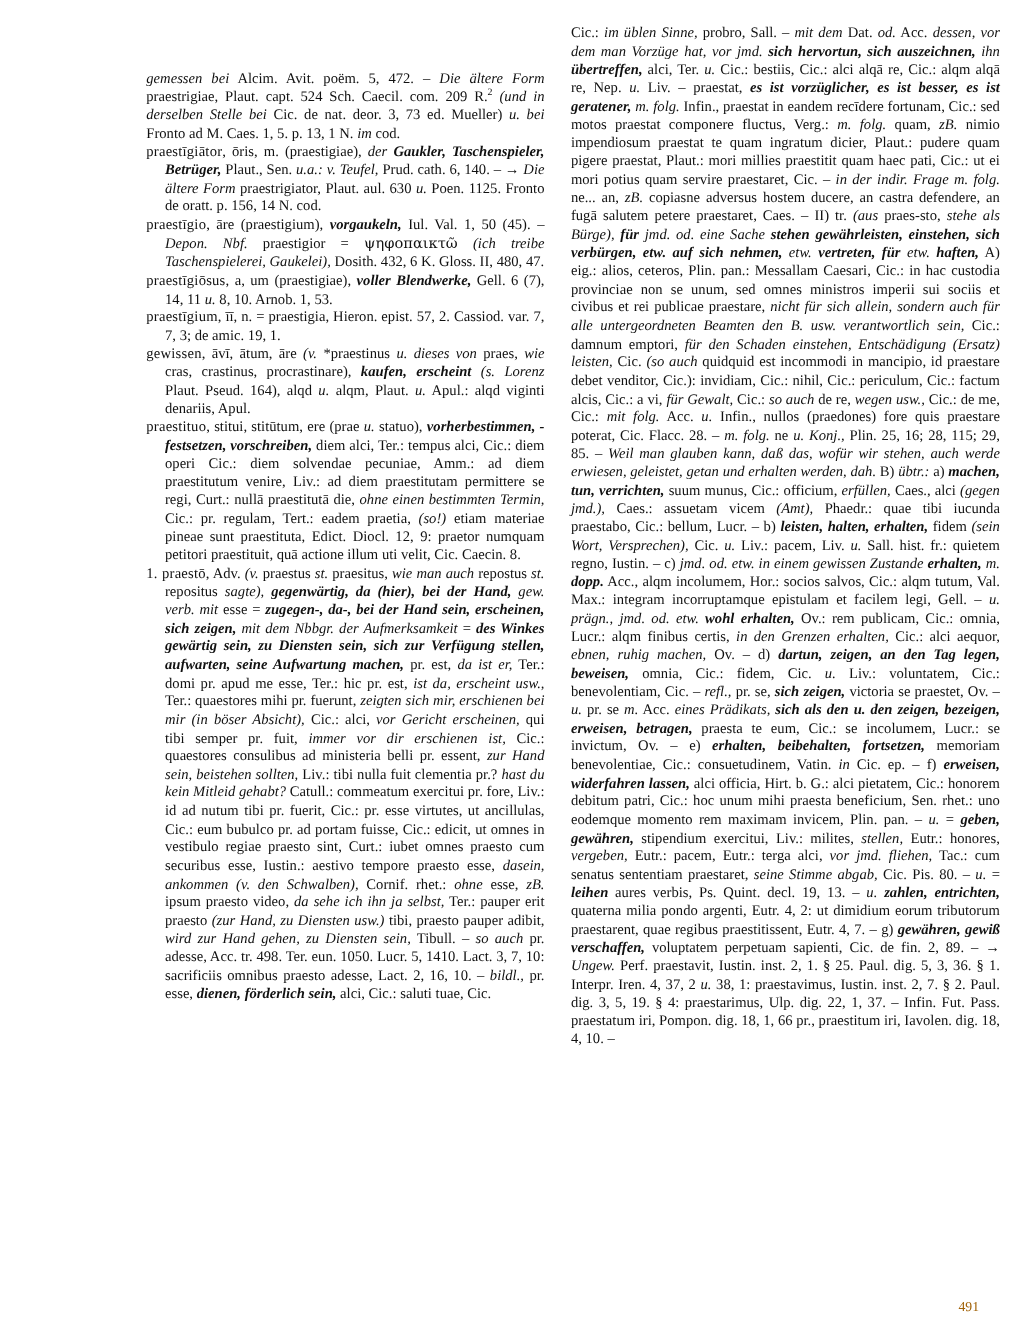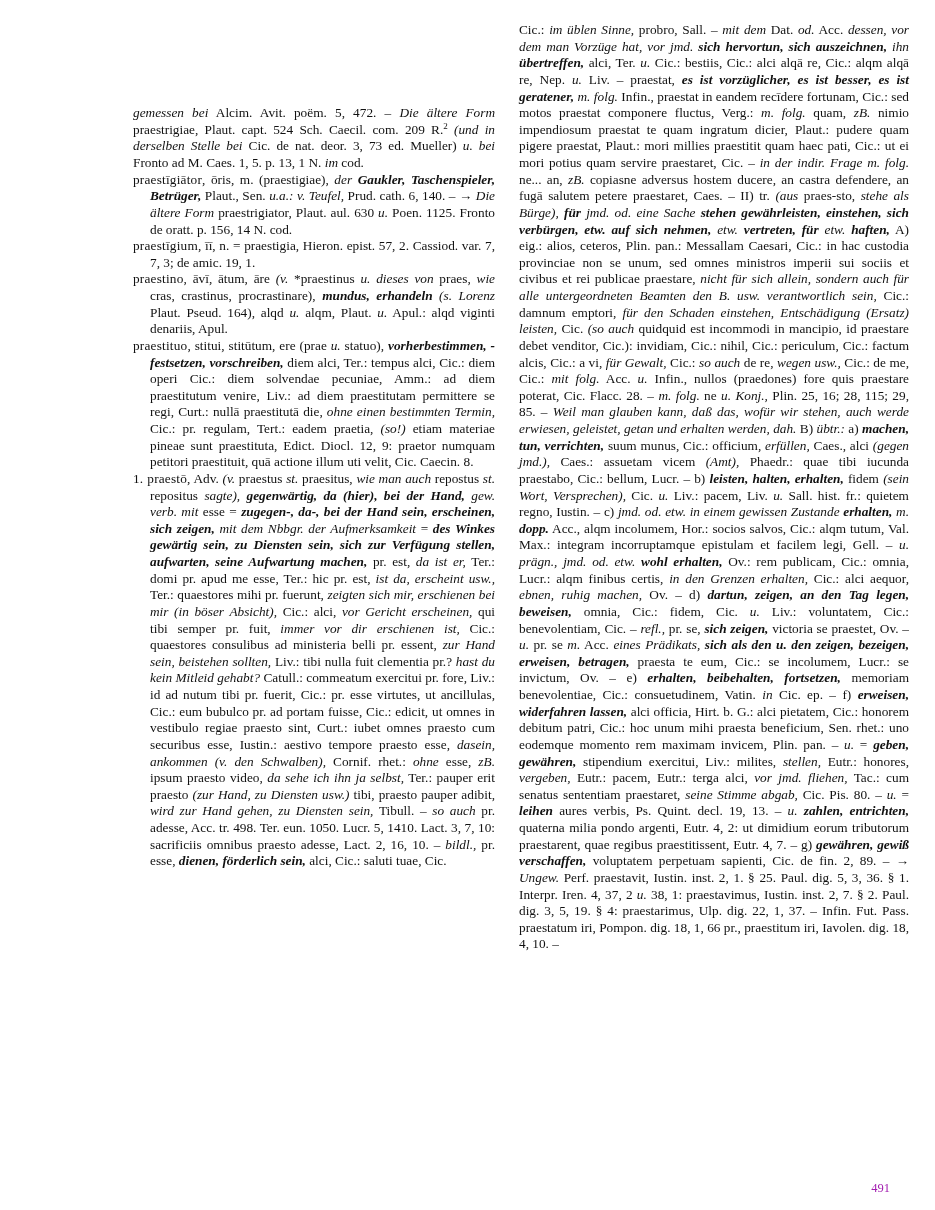--- a/index.html
+++ b/index.html
@@ -59,33 +59,35 @@
     letter-spacing: 0.2px;
   }
   .gk { font-family: "DejaVu Serif", serif; font-style: normal; }
   sup { font-size: 0.68em; vertical-align: super; line-height: 0; }
   .pagenum {
     position: absolute;
     right: 45px;
     bottom: 14px;
     font-size: 12.5px;
     font-family: "Liberation Serif", "DejaVu Serif", serif;
-    color: #a21caf;
+    color: #a16207;
   }
 </style>
 </head>
 <body>
 
 <div class="page">
   <div class="columns">
     <div class="col col-left" id="left-col">
         <p class="entry cont"><i>gemessen bei</i> Alcim. Avit. poëm. 5, 472. – <i>Die ältere Form</i> praestrigiae, Plaut. capt. 524 Sch. Caecil. com. 209 R.<sup>2</sup> <i>(und in derselben Stelle bei</i> Cic. de nat. deor. 3, 73 ed. Mueller) <i>u. bei</i> Fronto ad M. Caes. 1, 5. p. 13, 1 N. <i>im</i> cod.</p>
         <p class="entry hang"><b class="hw">praestīgiātor</b>, ōris, m. (praestigiae), <i>der</i> <span class="bi">Gaukler, Taschenspieler, Betrüger,</span> Plaut., Sen. <i>u.a.: v. Teufel,</i> Prud. cath. 6, 140. – <span class="arrow">→</span> <i>Die ältere Form</i> praestrigiator, Plaut. aul. 630 <i>u.</i> Poen. 1125. Fronto de oratt. p. 156, 14 N. cod.</p>
+        <p class="entry hang"><b class="hw">praestīgio</b>, āre (praestigium), <span class="bi">vorgaukeln,</span> Iul. Val. 1, 50 (45). – <i>Depon. Nbf.</i> praestigior = <span class="gk">ψηφοπαικτῶ</span> <i>(ich treibe Taschenspielerei, Gaukelei),</i> Dosith. 432, 6 K. Gloss. II, 480, 47.</p>
+        <p class="entry hang"><b class="hw">praestīgiōsus</b>, a, um (praestigiae), <span class="bi">voller Blendwerke,</span> Gell. 6 (7), 14, 11 <i>u.</i> 8, 10. Arnob. 1, 53.</p>
         <p class="entry hang"><b class="hw">praestīgium</b>, īī, n. = praestigia, Hieron. epist. 57, 2. Cassiod. var. 7, 7, 3; de amic. 19, 1.</p>
-        <p class="entry hang"><b class="hw">praestino</b>, āvī, ātum, āre <i>(v.</i> *praestinus <i>u. dieses von</i> praes, <i>wie</i> cras, crastinus, procrastinare), <span class="bi">mundus, erhandeln</span> <i>(s. Lorenz</i> Plaut. Pseud. 164), alqd <i>u.</i> alqm, Plaut. <i>u.</i> Apul.: alqd viginti denariis, Apul.</p>
+        <p class="entry hang"><b class="hw">gewissen</b>, āvī, ātum, āre <i>(v.</i> *praestinus <i>u. dieses von</i> praes, <i>wie</i> cras, crastinus, procrastinare), <span class="bi">kaufen, erscheint</span> <i>(s. Lorenz</i> Plaut. Pseud. 164), alqd <i>u.</i> alqm, Plaut. <i>u.</i> Apul.: alqd viginti denariis, Apul.</p>
         <p class="entry hang"><b class="hw">praestituo</b>, stitui, stitūtum, ere (prae <i>u.</i> statuo), <span class="bi">vorherbestimmen, -festsetzen, vorschreiben,</span> diem alci, Ter.: tempus alci, Cic.: diem operi Cic.: diem solvendae pecuniae, Amm.: ad diem praestitutum venire, Liv.: ad diem praestitutam permittere se regi, Curt.: nullā praestitutā die, <i>ohne einen bestimmten Termin,</i> Cic.: pr. regulam, Tert.: eadem praetia, <i>(so!)</i> etiam materiae pineae sunt praestituta, Edict. Diocl. 12, 9: praetor numquam petitori praestituit, quā actione illum uti velit, Cic. Caecin. 8.</p>
         <p class="entry hang"><b class="hw">1. praestō</b>, Adv. <i>(v.</i> praestus <i>st.</i> praesitus, <i>wie man auch</i> repostus <i>st.</i> repositus <i>sagte),</i> <span class="bi">gegenwärtig, da (hier), bei der Hand,</span> <i>gew. verb. mit</i> esse = <span class="bi">zugegen-, da-, bei der Hand sein, erscheinen, sich zeigen,</span> <i>mit dem Nbbgr. der Aufmerksamkeit</i> = <span class="bi">des Winkes gewärtig sein, zu Diensten sein, sich zur Verfügung stellen, aufwarten, seine Aufwartung machen,</span> pr. est, <i>da ist er,</i> Ter.: domi pr. apud me esse, Ter.: hic pr. est, <i>ist da, erscheint usw.,</i> Ter.: quaestores mihi pr. fuerunt, <i>zeigten sich mir, erschienen bei mir (in böser Absicht),</i> Cic.: alci, <i>vor Gericht erscheinen,</i> qui tibi semper pr. fuit, <i>immer vor dir erschienen ist,</i> Cic.: quaestores consulibus ad ministeria belli pr. essent, <i>zur Hand sein, beistehen sollten,</i> Liv.: tibi nulla fuit clementia pr.? <i>hast du kein Mitleid gehabt?</i> Catull.: commeatum exercitui pr. fore, Liv.: id ad nutum tibi pr. fuerit, Cic.: pr. esse virtutes, ut ancillulas, Cic.: eum bubulco pr. ad portam fuisse, Cic.: edicit, ut omnes in vestibulo regiae praesto sint, Curt.: iubet omnes praesto cum securibus esse, Iustin.: aestivo tempore praesto esse, <i>dasein, ankommen (v. den Schwalben),</i> Cornif. rhet.: <i>ohne</i> esse, <i>zB.</i> ipsum praesto video, <i>da sehe ich ihn ja selbst,</i> Ter.: pauper erit praesto <i>(zur Hand, zu Diensten usw.)</i> tibi, praesto pauper adibit, <i>wird zur Hand gehen, zu Diensten sein,</i> Tibull. – <i>so auch</i> pr. adesse, Acc. tr. 498. Ter. eun. 1050. Lucr. 5, 1410. Lact. 3, 7, 10: sacrificiis omnibus praesto adesse, Lact. 2, 16, 10. – <i>bildl.,</i> pr. esse, <span class="bi">dienen, förderlich sein,</span> alci, Cic.: saluti tuae, Cic.</p>
       </div>
     <div class="col col-right" id="right-col">
         <p class="entry cont">Cic.: <i>im üblen Sinne,</i> probro, Sall. – <i>mit dem</i> Dat. <i>od.</i> Acc. <i>dessen, vor dem man Vorzüge hat, vor jmd.</i> <span class="bi">sich hervortun, sich auszeichnen,</span> <i>ihn</i> <span class="bi">übertreffen,</span> alci, Ter. <i>u.</i> Cic.: bestiis, Cic.: alci alqā re, Cic.: alqm alqā re, Nep. <i>u.</i> Liv. – praestat, <span class="bi">es ist vorzüglicher, es ist besser, es ist geratener,</span> <i>m. folg.</i> Infin., praestat in eandem recīdere fortunam, Cic.: sed motos praestat componere fluctus, Verg.: <i>m. folg.</i> quam, <i>zB.</i> nimio impendiosum praestat te quam ingratum dicier, Plaut.: pudere quam pigere praestat, Plaut.: mori millies praestitit quam haec pati, Cic.: ut ei mori potius quam servire praestaret, Cic. – <i>in der indir. Frage m. folg.</i> ne... an, <i>zB.</i> copiasne adversus hostem ducere, an castra defendere, an fugā salutem petere praestaret, Caes. – II) tr. <i>(aus</i> praes-sto, <i>stehe als Bürge),</i> <span class="bi">für</span> <i>jmd. od. eine Sache</i> <span class="bi">stehen gewährleisten, einstehen, sich verbürgen, etw. auf sich nehmen,</span> <i>etw.</i> <span class="bi">vertreten, für</span> <i>etw.</i> <span class="bi">haften,</span> A) eig.: alios, ceteros, Plin. pan.: Messallam Caesari, Cic.: in hac custodia provinciae non se unum, sed omnes ministros imperii sui sociis et civibus et rei publicae praestare, <i>nicht für sich allein, sondern auch für alle untergeordneten Beamten den B. usw. verantwortlich sein,</i> Cic.: damnum emptori, <i>für den Schaden einstehen, Entschädigung (Ersatz) leisten,</i> Cic. <i>(so auch</i> quidquid est incommodi in mancipio, id praestare debet venditor, Cic.): invidiam, Cic.: nihil, Cic.: periculum, Cic.: factum alcis, Cic.: a vi, <i>für Gewalt,</i> Cic.: <i>so auch</i> de re, <i>wegen usw.,</i> Cic.: de me, Cic.: <i>mit folg.</i> Acc. <i>u.</i> Infin., nullos (praedones) fore quis praestare poterat, Cic. Flacc. 28. – <i>m. folg.</i> ne <i>u. Konj.,</i> Plin. 25, 16; 28, 115; 29, 85. – <i>Weil man glauben kann, daß das, wofür wir stehen, auch werde erwiesen, geleistet, getan und erhalten werden, dah.</i> B) <i>übtr.:</i> a) <span class="bi">machen, tun, verrichten,</span> suum munus, Cic.: officium, <i>erfüllen,</i> Caes., alci <i>(gegen jmd.),</i> Caes.: assuetam vicem <i>(Amt),</i> Phaedr.: quae tibi iucunda praestabo, Cic.: bellum, Lucr. – b) <span class="bi">leisten, halten, erhalten,</span> fidem <i>(sein Wort, Versprechen),</i> Cic. <i>u.</i> Liv.: pacem, Liv. <i>u.</i> Sall. hist. fr.: quietem regno, Iustin. – c) <i>jmd. od. etw. in einem gewissen Zustande</i> <span class="bi">erhalten,</span> <i>m.</i> <span class="bi">dopp.</span> Acc., alqm incolumem, Hor.: socios salvos, Cic.: alqm tutum, Val. Max.: integram incorruptamque epistulam et facilem legi, Gell. – <i>u. prägn., jmd. od. etw.</i> <span class="bi">wohl erhalten,</span> Ov.: rem publicam, Cic.: omnia, Lucr.: alqm finibus certis, <i>in den Grenzen erhalten,</i> Cic.: alci aequor, <i>ebnen, ruhig machen,</i> Ov. – d) <span class="bi">dartun, zeigen, an den Tag legen, beweisen,</span> omnia, Cic.: fidem, Cic. <i>u.</i> Liv.: voluntatem, Cic.: benevolentiam, Cic. – <i>refl.,</i> pr. se, <span class="bi">sich zeigen,</span> victoria se praestet, Ov. – <i>u.</i> pr. se <i>m.</i> Acc. <i>eines Prädikats,</i> <span class="bi">sich als den u. den zeigen, bezeigen, erweisen, betragen,</span> praesta te eum, Cic.: se incolumem, Lucr.: se invictum, Ov. – e) <span class="bi">erhalten, beibehalten, fortsetzen,</span> memoriam benevolentiae, Cic.: consuetudinem, Vatin. <i>in</i> Cic. ep. – f) <span class="bi">erweisen, widerfahren lassen,</span> alci officia, Hirt. b. G.: alci pietatem, Cic.: honorem debitum patri, Cic.: hoc unum mihi praesta beneficium, Sen. rhet.: uno eodemque momento rem maximam invicem, Plin. pan. – <i>u.</i> = <span class="bi">geben, gewähren,</span> stipendium exercitui, Liv.: milites, <i>stellen,</i> Eutr.: honores, <i>vergeben,</i> Eutr.: pacem, Eutr.: terga alci, <i>vor jmd. fliehen,</i> Tac.: cum senatus sententiam praestaret, <i>seine Stimme abgab,</i> Cic. Pis. 80. – <i>u.</i> = <span class="bi">leihen</span> aures verbis, Ps. Quint. decl. 19, 13. – <i>u.</i> <span class="bi">zahlen, entrichten,</span> quaterna milia pondo argenti, Eutr. 4, 2: ut dimidium eorum tributorum praestarent, quae regibus praestitissent, Eutr. 4, 7. – g) <span class="bi">gewähren, gewiß verschaffen,</span> voluptatem perpetuam sapienti, Cic. de fin. 2, 89. – <span class="arrow">→</span> <i>Ungew.</i> Perf. praestavit, Iustin. inst. 2, 1. § 25. Paul. dig. 5, 3, 36. § 1. Interpr. Iren. 4, 37, 2 <i>u.</i> 38, 1: praestavimus, Iustin. inst. 2, 7. § 2. Paul. dig. 3, 5, 19. § 4: praestarimus, Ulp. dig. 22, 1, 37. – Infin. Fut. Pass. praestatum iri, Pompon. dig. 18, 1, 66 pr., praestitum iri, Iavolen. dig. 18, 4, 10. –</p>
       </div>
   </div>
   <div class="pagenum">491</div>
 </div>
 

